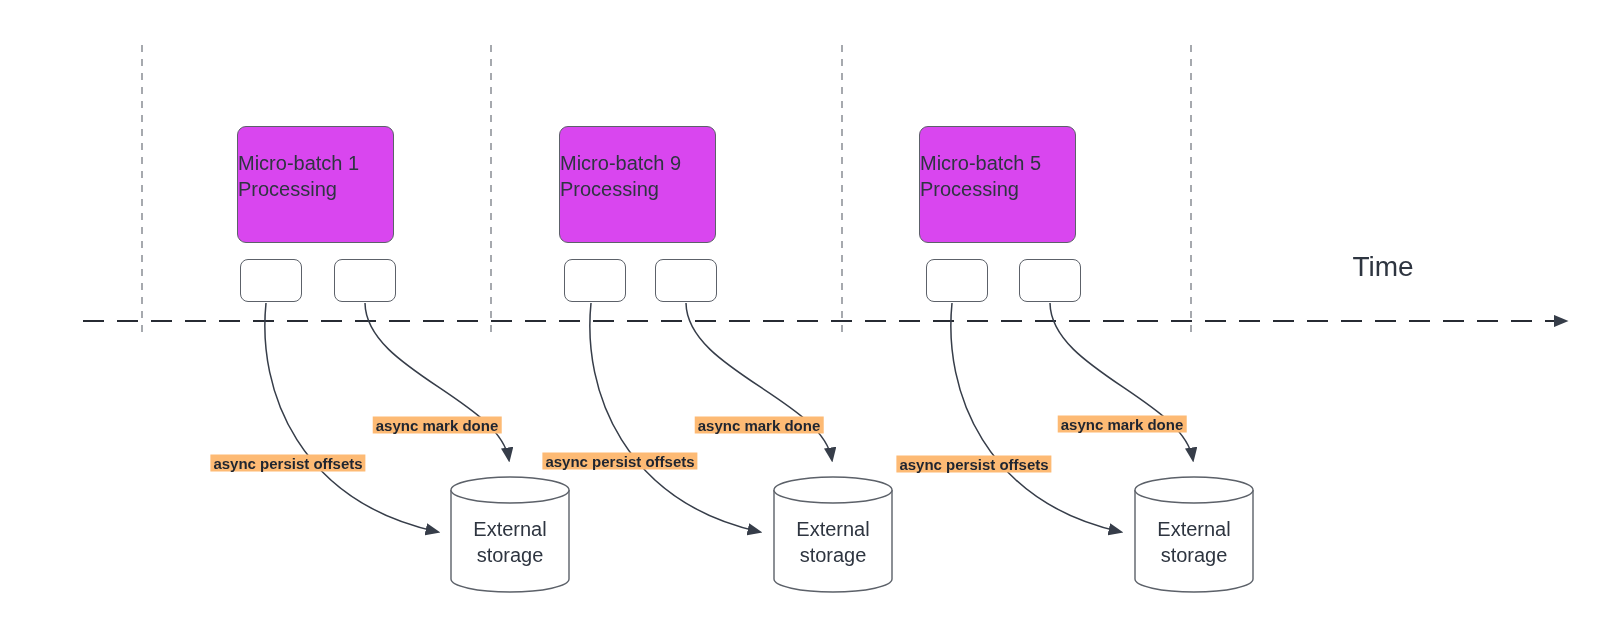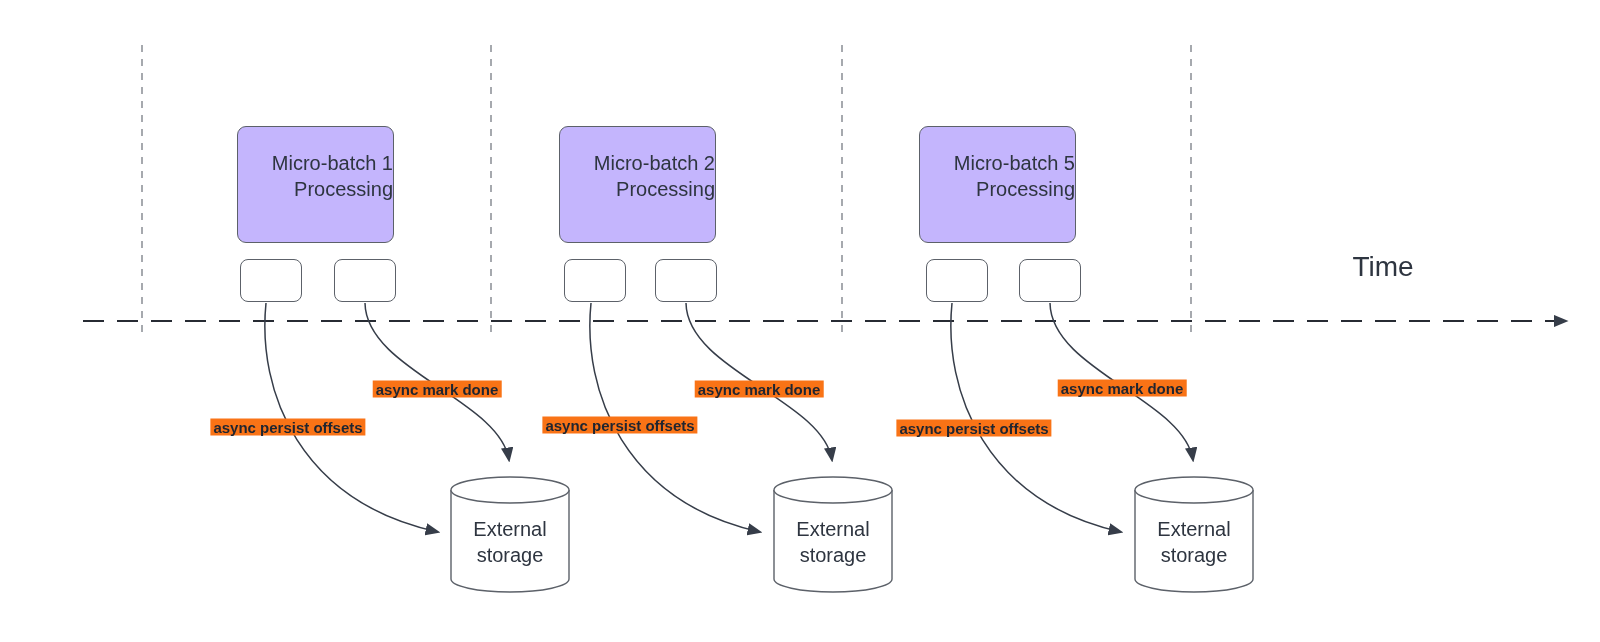--- a/index.html
+++ b/index.html
@@ -4,34 +4,34 @@
 <style>
   html,body { margin:0; padding:0; background:#ffffff; }
   .canvas {
     position:relative; width:1600px; height:642px; background:#ffffff;
     font-family:"Liberation Sans", sans-serif; overflow:hidden;
   }
   .canvas svg.wires { position:absolute; left:0; top:0; }
 
   .proc-box {
     position:absolute; top:126px; width:157px; height:117px;
-    border:1.4px solid #5c6169; border-radius:9px; background:#c4b5fd;
+    border:1.4px solid #5c6169; border-radius:9px; background:#d946ef;
     box-sizing:border-box; display:flex; flex-direction:column;
-    align-items:flex-end; justify-content:center; padding-bottom:18px;
+    align-items:flex-start; justify-content:center; padding-bottom:18px;
     color:#2e3540; font-size:20px; line-height:26px; text-align:center;
   }
   .chip {
     position:absolute; top:259px; width:62px; height:43px;
     border:1.4px solid #5c6169; border-radius:8px; background:#ffffff;
     box-sizing:border-box;
   }
   .arrow-label {
     position:absolute; transform:translate(-50%,-50%);
     font-size:15px; font-weight:bold; color:#1f2530;
-    background:#f97316; padding:0 3px; white-space:nowrap;
+    background:#fdba74; padding:0 3px; white-space:nowrap;margin-top:36px;
   }
   .storage-label {
     position:absolute; top:516px; transform:translateX(-50%);
     text-align:center; font-size:20px; line-height:26px; color:#2e3540;
   }
   .time-label {
     position:absolute; top:254px; left:1383px; transform:translateX(-50%);
     font-size:28px; line-height:26px; color:#2e3540;
   }
 </style>
@@ -93,21 +93,21 @@
     <div class="arrow-label" style="left:288px; top:427px">async persist offsets</div>
     <div class="arrow-label" style="left:437px; top:389px">async mark done</div>
     <div class="storage-label" style="left:510px">
       <div>External</div>
       <div>storage</div>
     </div>
   </div>
 
   <div>
     <div class="proc-box" style="left:559px">
-      <div>Micro-batch 2</div>
+      <div>Micro-batch 9</div>
       <div>Processing</div>
     </div>
     <div class="chip" style="left:564px"></div>
     <div class="chip" style="left:655px"></div>
     <div class="arrow-label" style="left:620px; top:425px">async persist offsets</div>
     <div class="arrow-label" style="left:759px; top:389px">async mark done</div>
     <div class="storage-label" style="left:833px">
       <div>External</div>
       <div>storage</div>
     </div>

